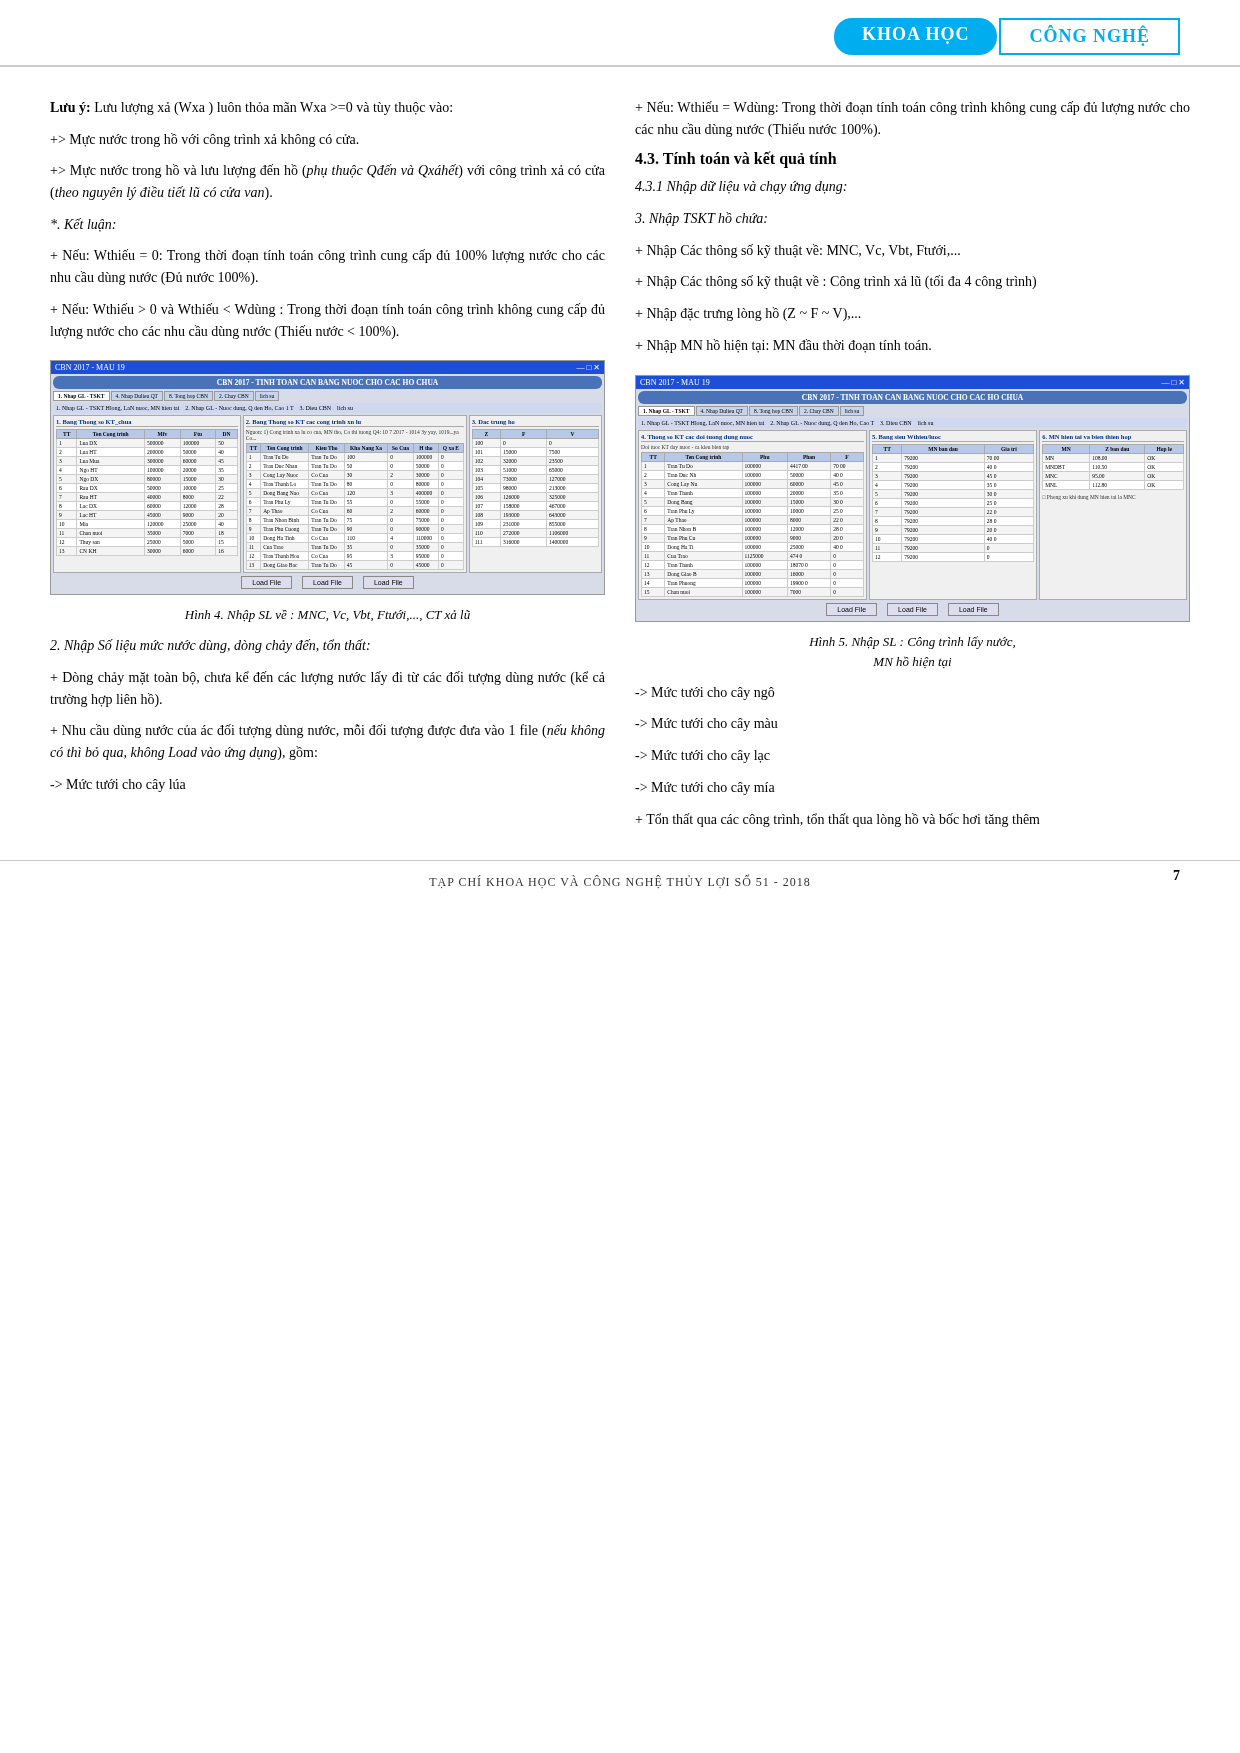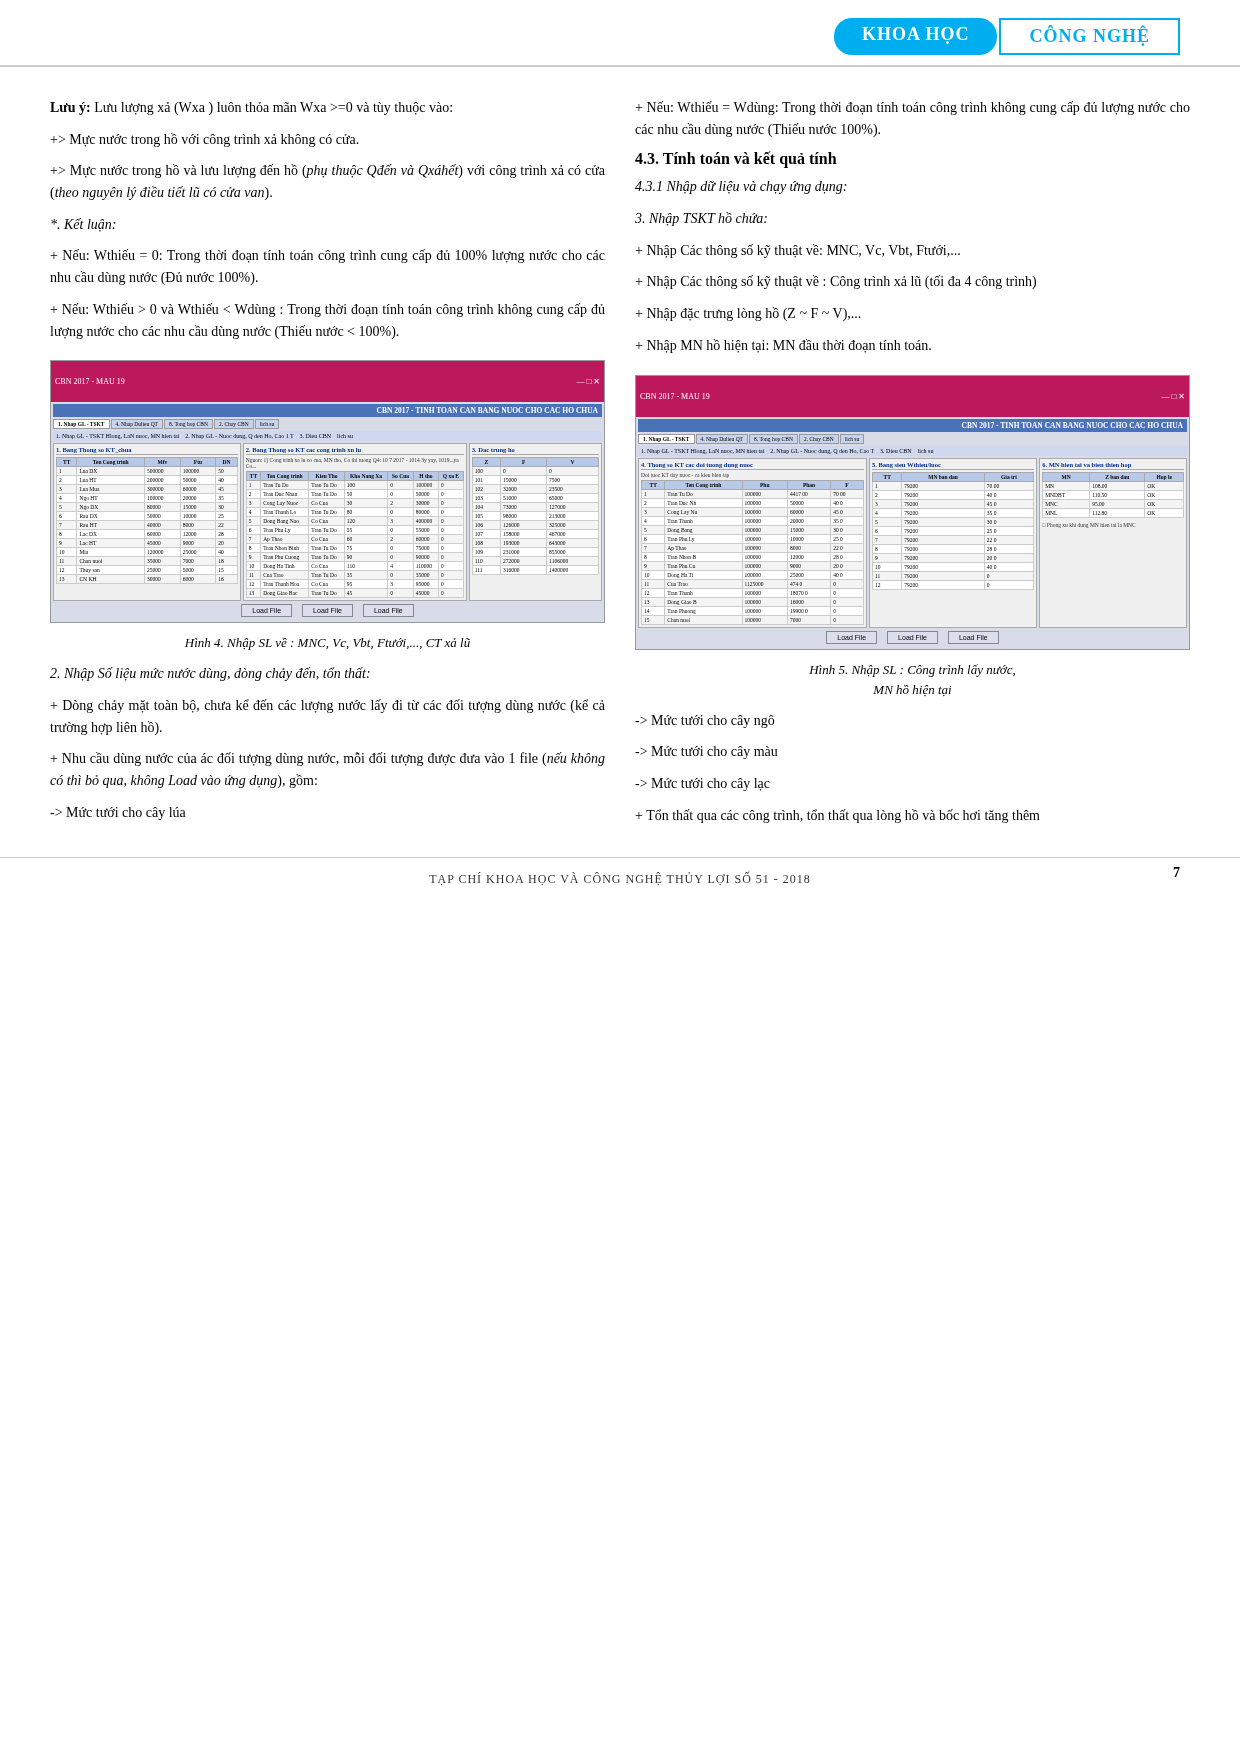--- a/index.html
+++ b/index.html
@@ -85,44 +85,45 @@
       border: 1px solid #999;
       background: #e8e8e8;
       min-height: 210px;
       display: flex;
       flex-direction: column;
       overflow: hidden;
       position: relative;
     }
 
     .screenshot-titlebar {
-      background: #be185d;
+      background: #1d4ed8;
       color: #fff;
       font-size: 8px;
-      padding: 16px 4px;
+      padding: 2px 4px;
       display: flex;
       align-items: center;
       justify-content: space-between;
     }
 
     .screenshot-inner {
       flex: 1;
       background: #d8dce8;
       position: relative;
       padding: 2px;
     }
 
     .ss-header-bar {
       background: #4a72b8;
       color: #fff;
       font-size: 7.5px;
       padding: 2px 4px;
-      text-align: right;
+      text-align: center;
       font-weight: bold;
       margin-bottom: 2px;
+      border-radius: 6px;
     }
 
     .ss-tabs {
       display: flex;
       gap: 1px;
       margin-bottom: 2px;
     }
 
     .ss-tab {
       background: #c8d4ec;
@@ -881,20 +882,21 @@
     </div>
 
     <p class="figure-caption">
       <span>Hình 5. Nhập SL : Công trình lấy nước,</span><br>
       <span>MN hồ hiện tại</span>
     </p>
 
     <p>-&gt; Mức tưới cho cây ngô</p>
     <p>-&gt; Mức tưới cho cây màu</p>
     <p>-&gt; Mức tưới cho cây lạc</p>
+    <p>-&gt; Mức tưới cho cây mía</p>
     <p>   + Tổn thất qua các công trình, tổn thất qua lòng hồ và bốc hơi tăng thêm</p>
 
   </div>
 
 </div>
 
 <div class="footer-wrap">
   <div class="footer">
     <span>TẠP CHÍ KHOA HỌC VÀ CÔNG NGHỆ THỦY LỢI SỐ 51 - 2018</span>
   </div>

